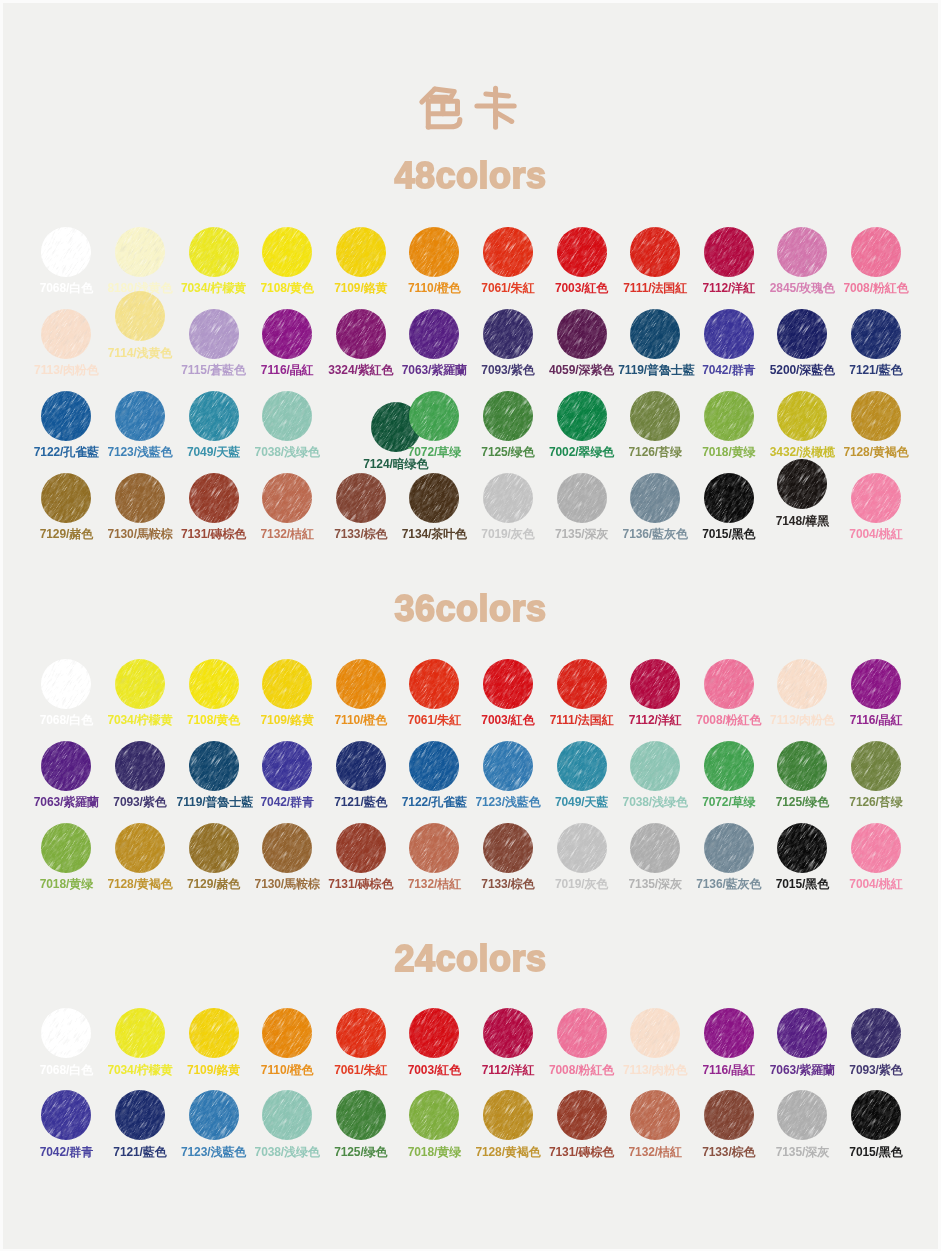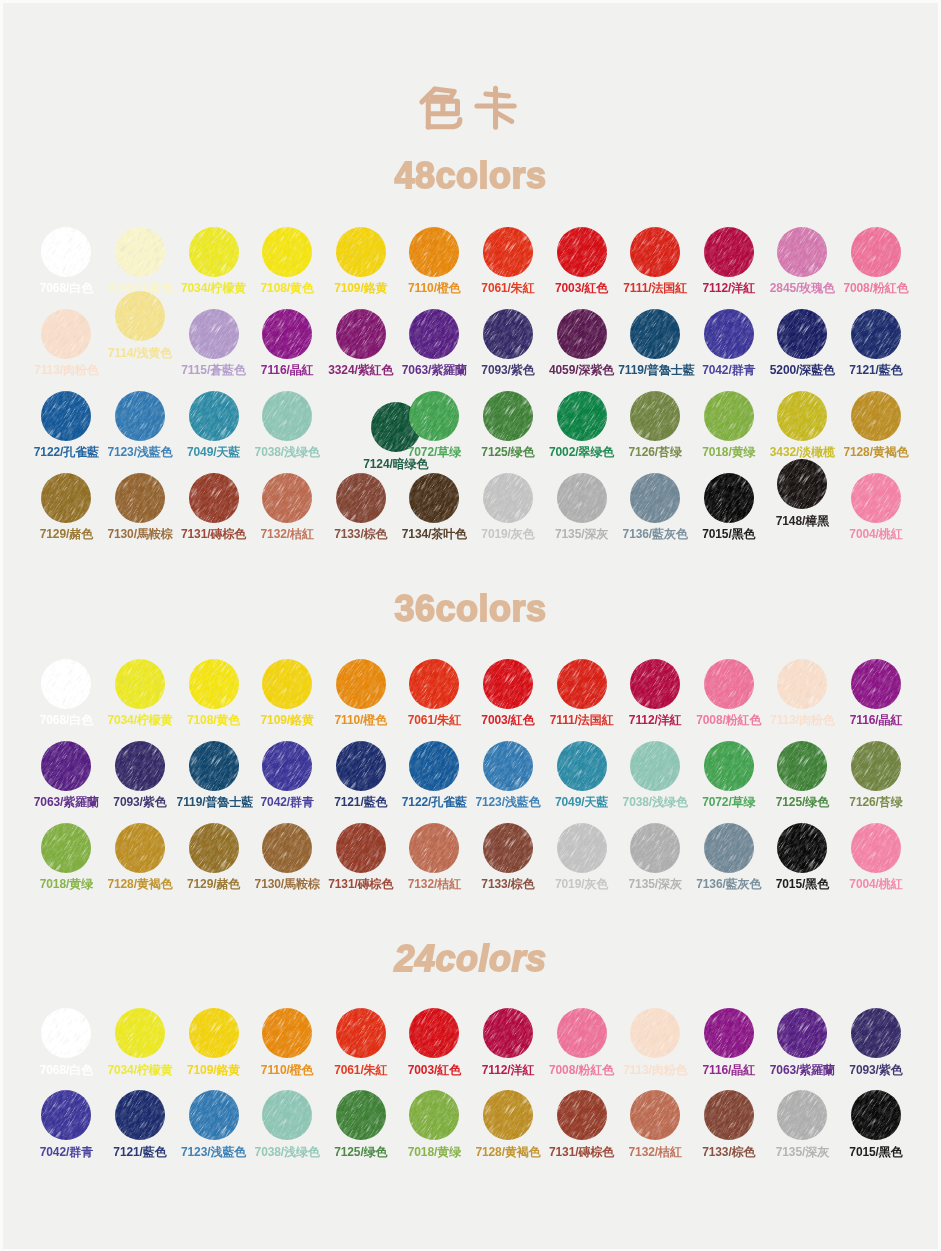--- a/index.html
+++ b/index.html
@@ -1358,21 +1358,21 @@
             <g transform="rotate(34 25 25)">
               <rect x="-25" y="-25" width="100" height="100" filter="url(#gd3)" opacity="0.5"></rect>
               <rect x="-25" y="-25" width="100" height="100" filter="url(#ga3)" opacity="0.3"></rect>
               <rect x="-25" y="-25" width="100" height="100" filter="url(#gb0)" opacity="0.78"></rect>
               <rect x="-25" y="-25" width="100" height="100" filter="url(#gc0)" opacity="0.18"></rect>
             </g>
           </svg>
         </div>
         <div class="lbl" style="color: rgb(244, 138, 173);">7004/桃紅</div>
       </div>
-      <div class="heading" style="top: 941px; font-style: italic;">24colors</div>
+      <div class="heading" style="top: 941px;">24colors</div>
       <div class="cell" style="left: 29.4px; top: 1008.4px;">
         <div class="disc">
           <div class="base" style="background: rgb(255, 255, 255);"></div>
           <svg class="grain" width="50" height="50">
             <g transform="rotate(34 25 25)">
               <rect x="-25" y="-25" width="100" height="100" filter="url(#gd6)" opacity="0.5"></rect>
               <rect x="-25" y="-25" width="100" height="100" filter="url(#ga4)" opacity="0.3"></rect>
               <rect x="-25" y="-25" width="100" height="100" filter="url(#gb7)" opacity="0.78"></rect>
               <rect x="-25" y="-25" width="100" height="100" filter="url(#gc5)" opacity="0.18"></rect>
             </g>

